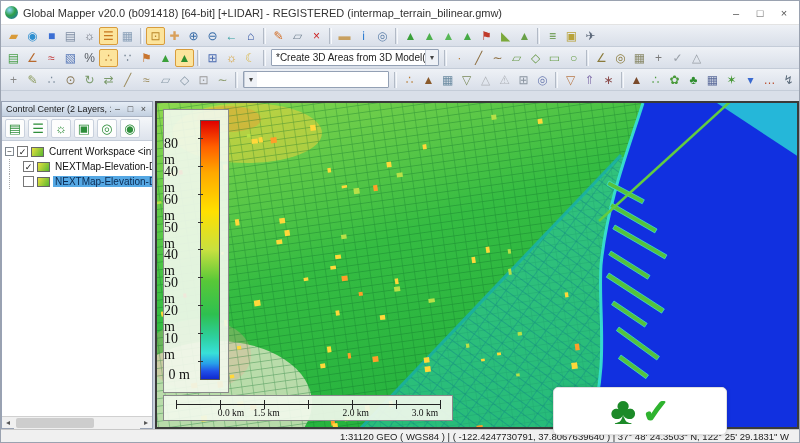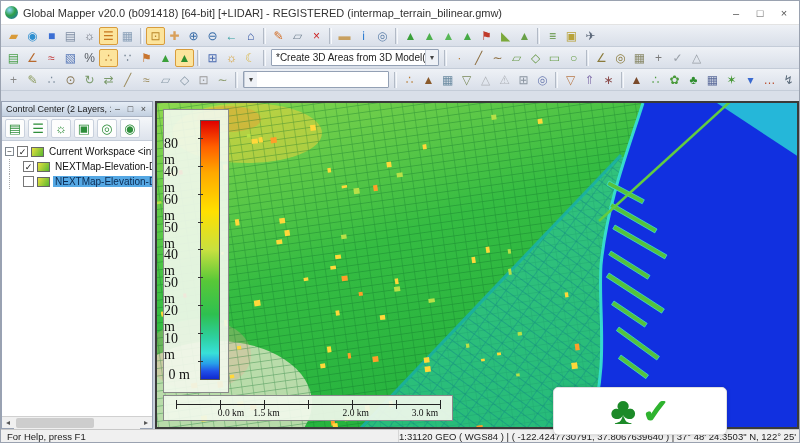--- a/index.html
+++ b/index.html
@@ -489,17 +489,16 @@
         </div>
     </div>
   </div>
 
   <div class="watermark">
     <span class="clover">♣</span>
     <span class="wm-check">✓</span>
   </div>
 
   <div class="statusbar">
-    <div class="status-left">For Help, press F1</div>
     <div class="status-right">1:31120  GEO ( WGS84 ) |  ( -122.4247730791, 37.8067639640 )  |  37° 48' 24.3503" N, 122° 25' 29.1831" W</div>
   </div>
 
 </div>
 
 </body></html>

